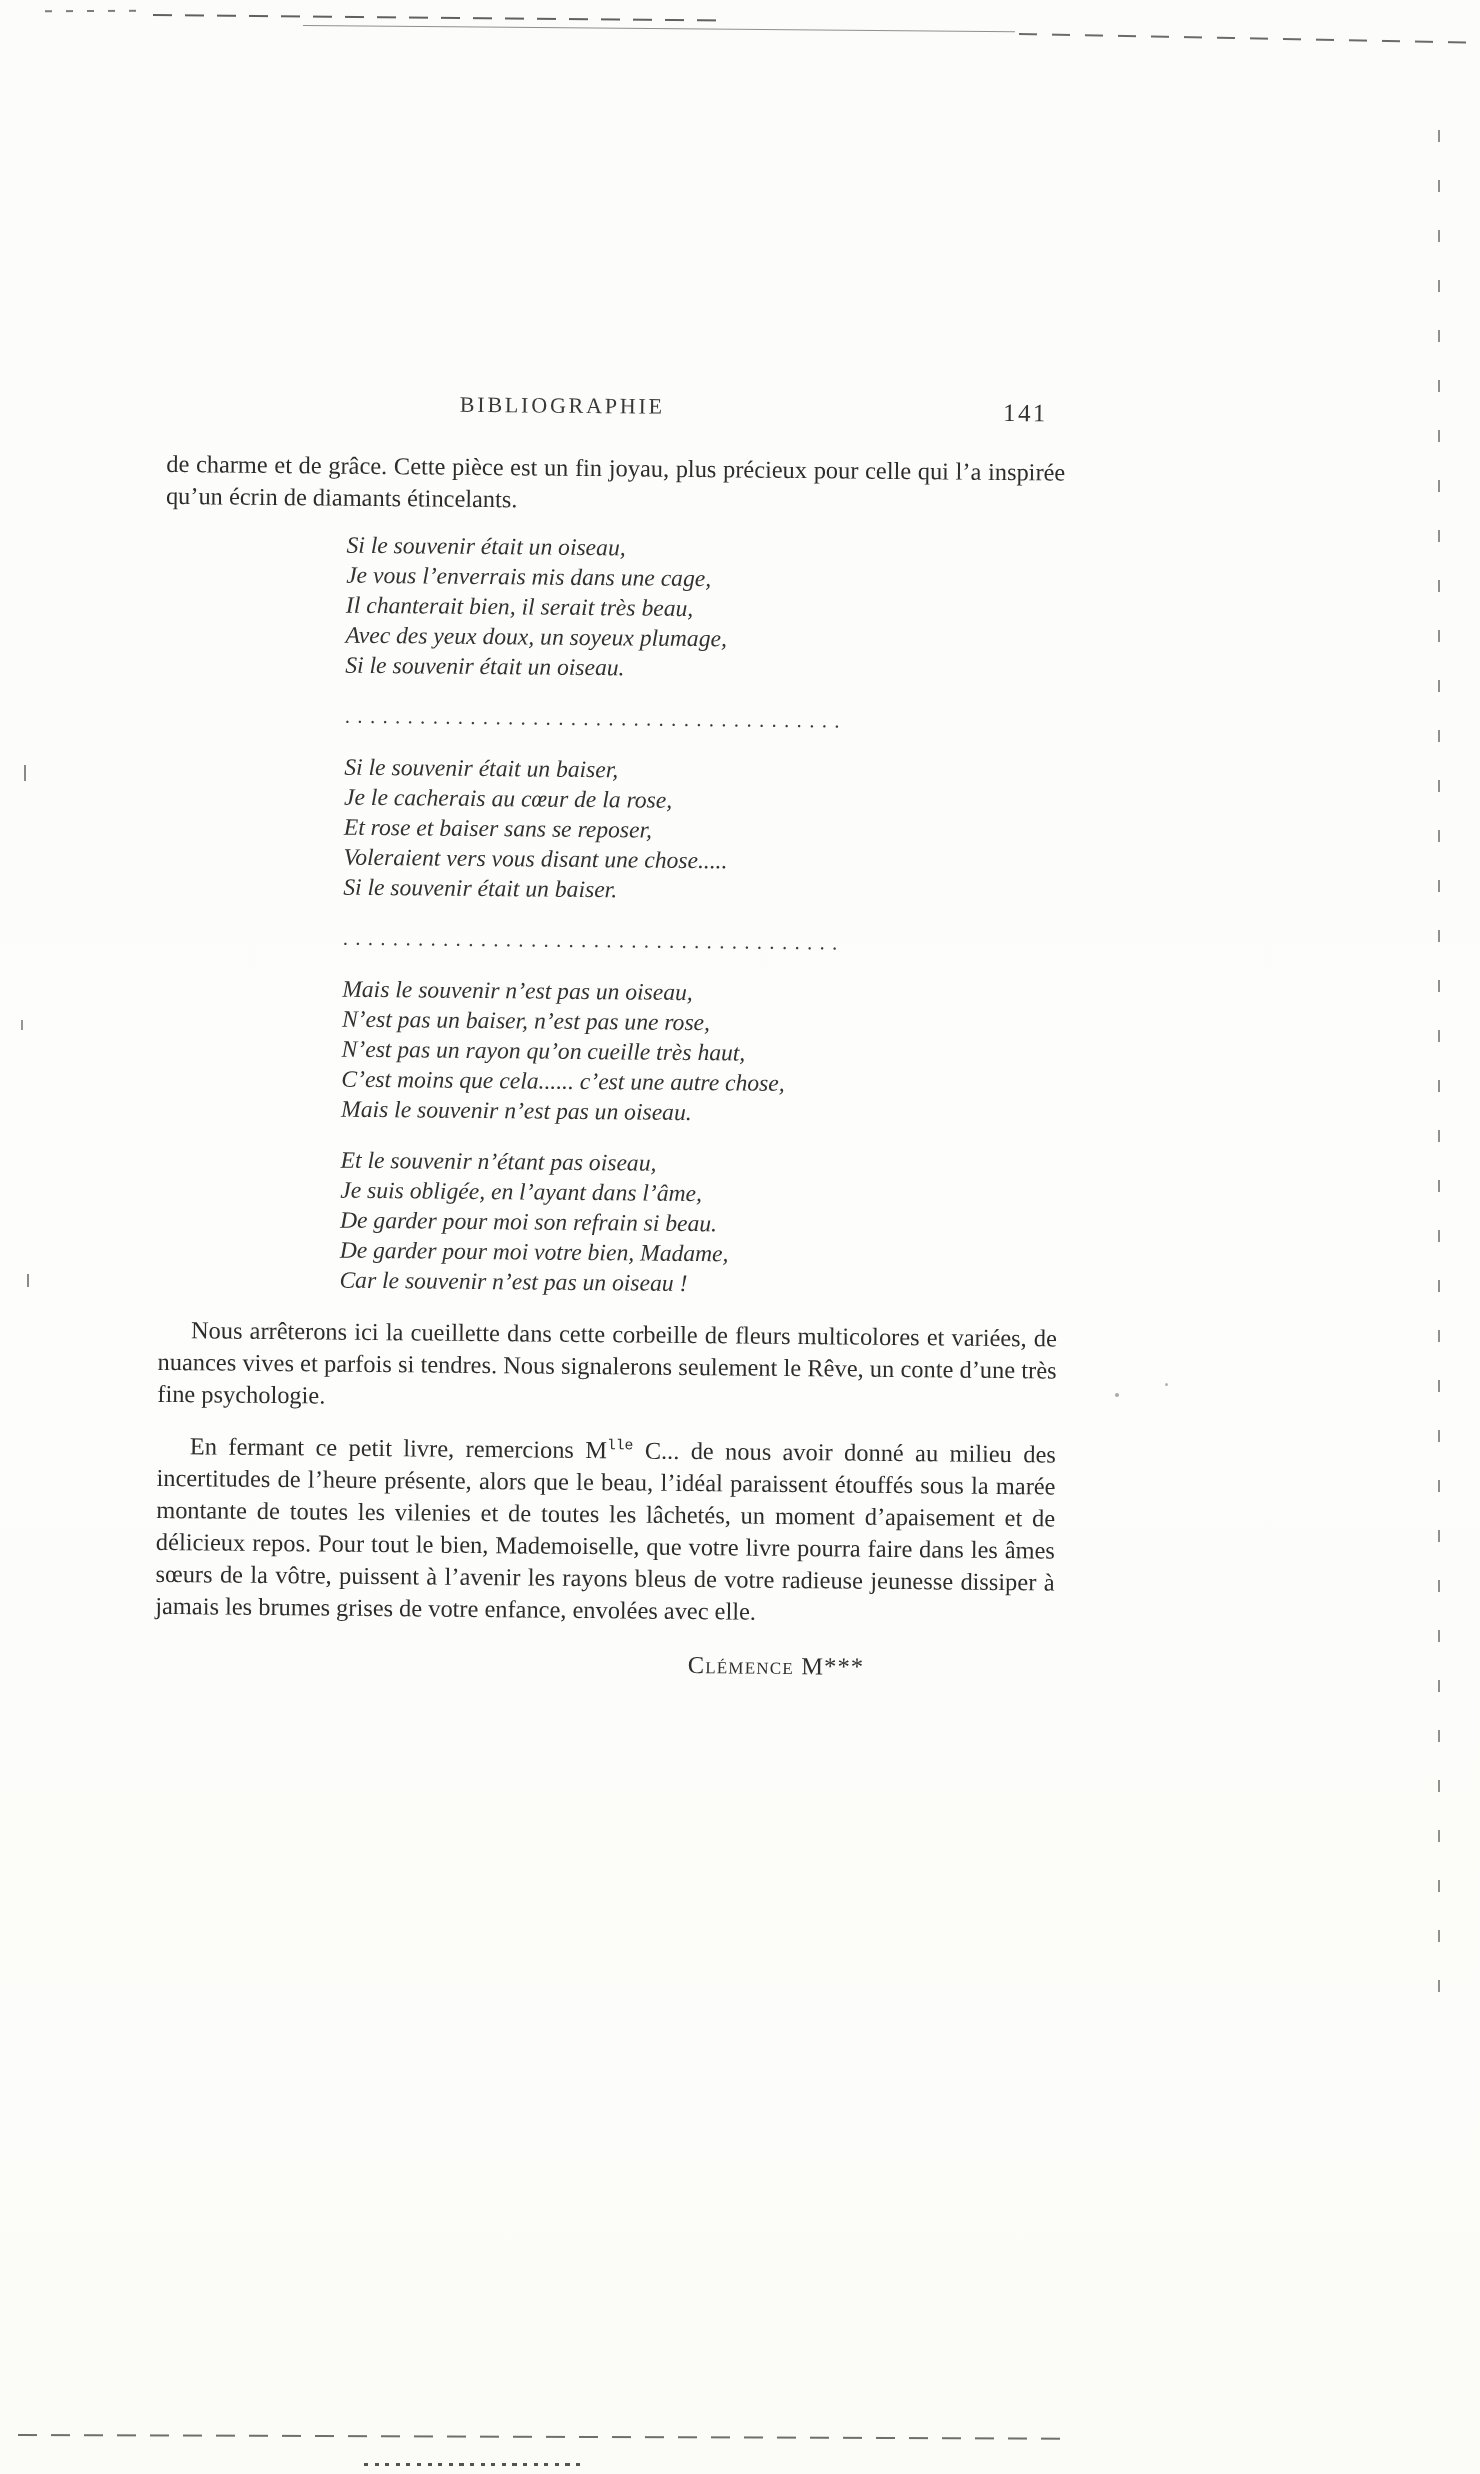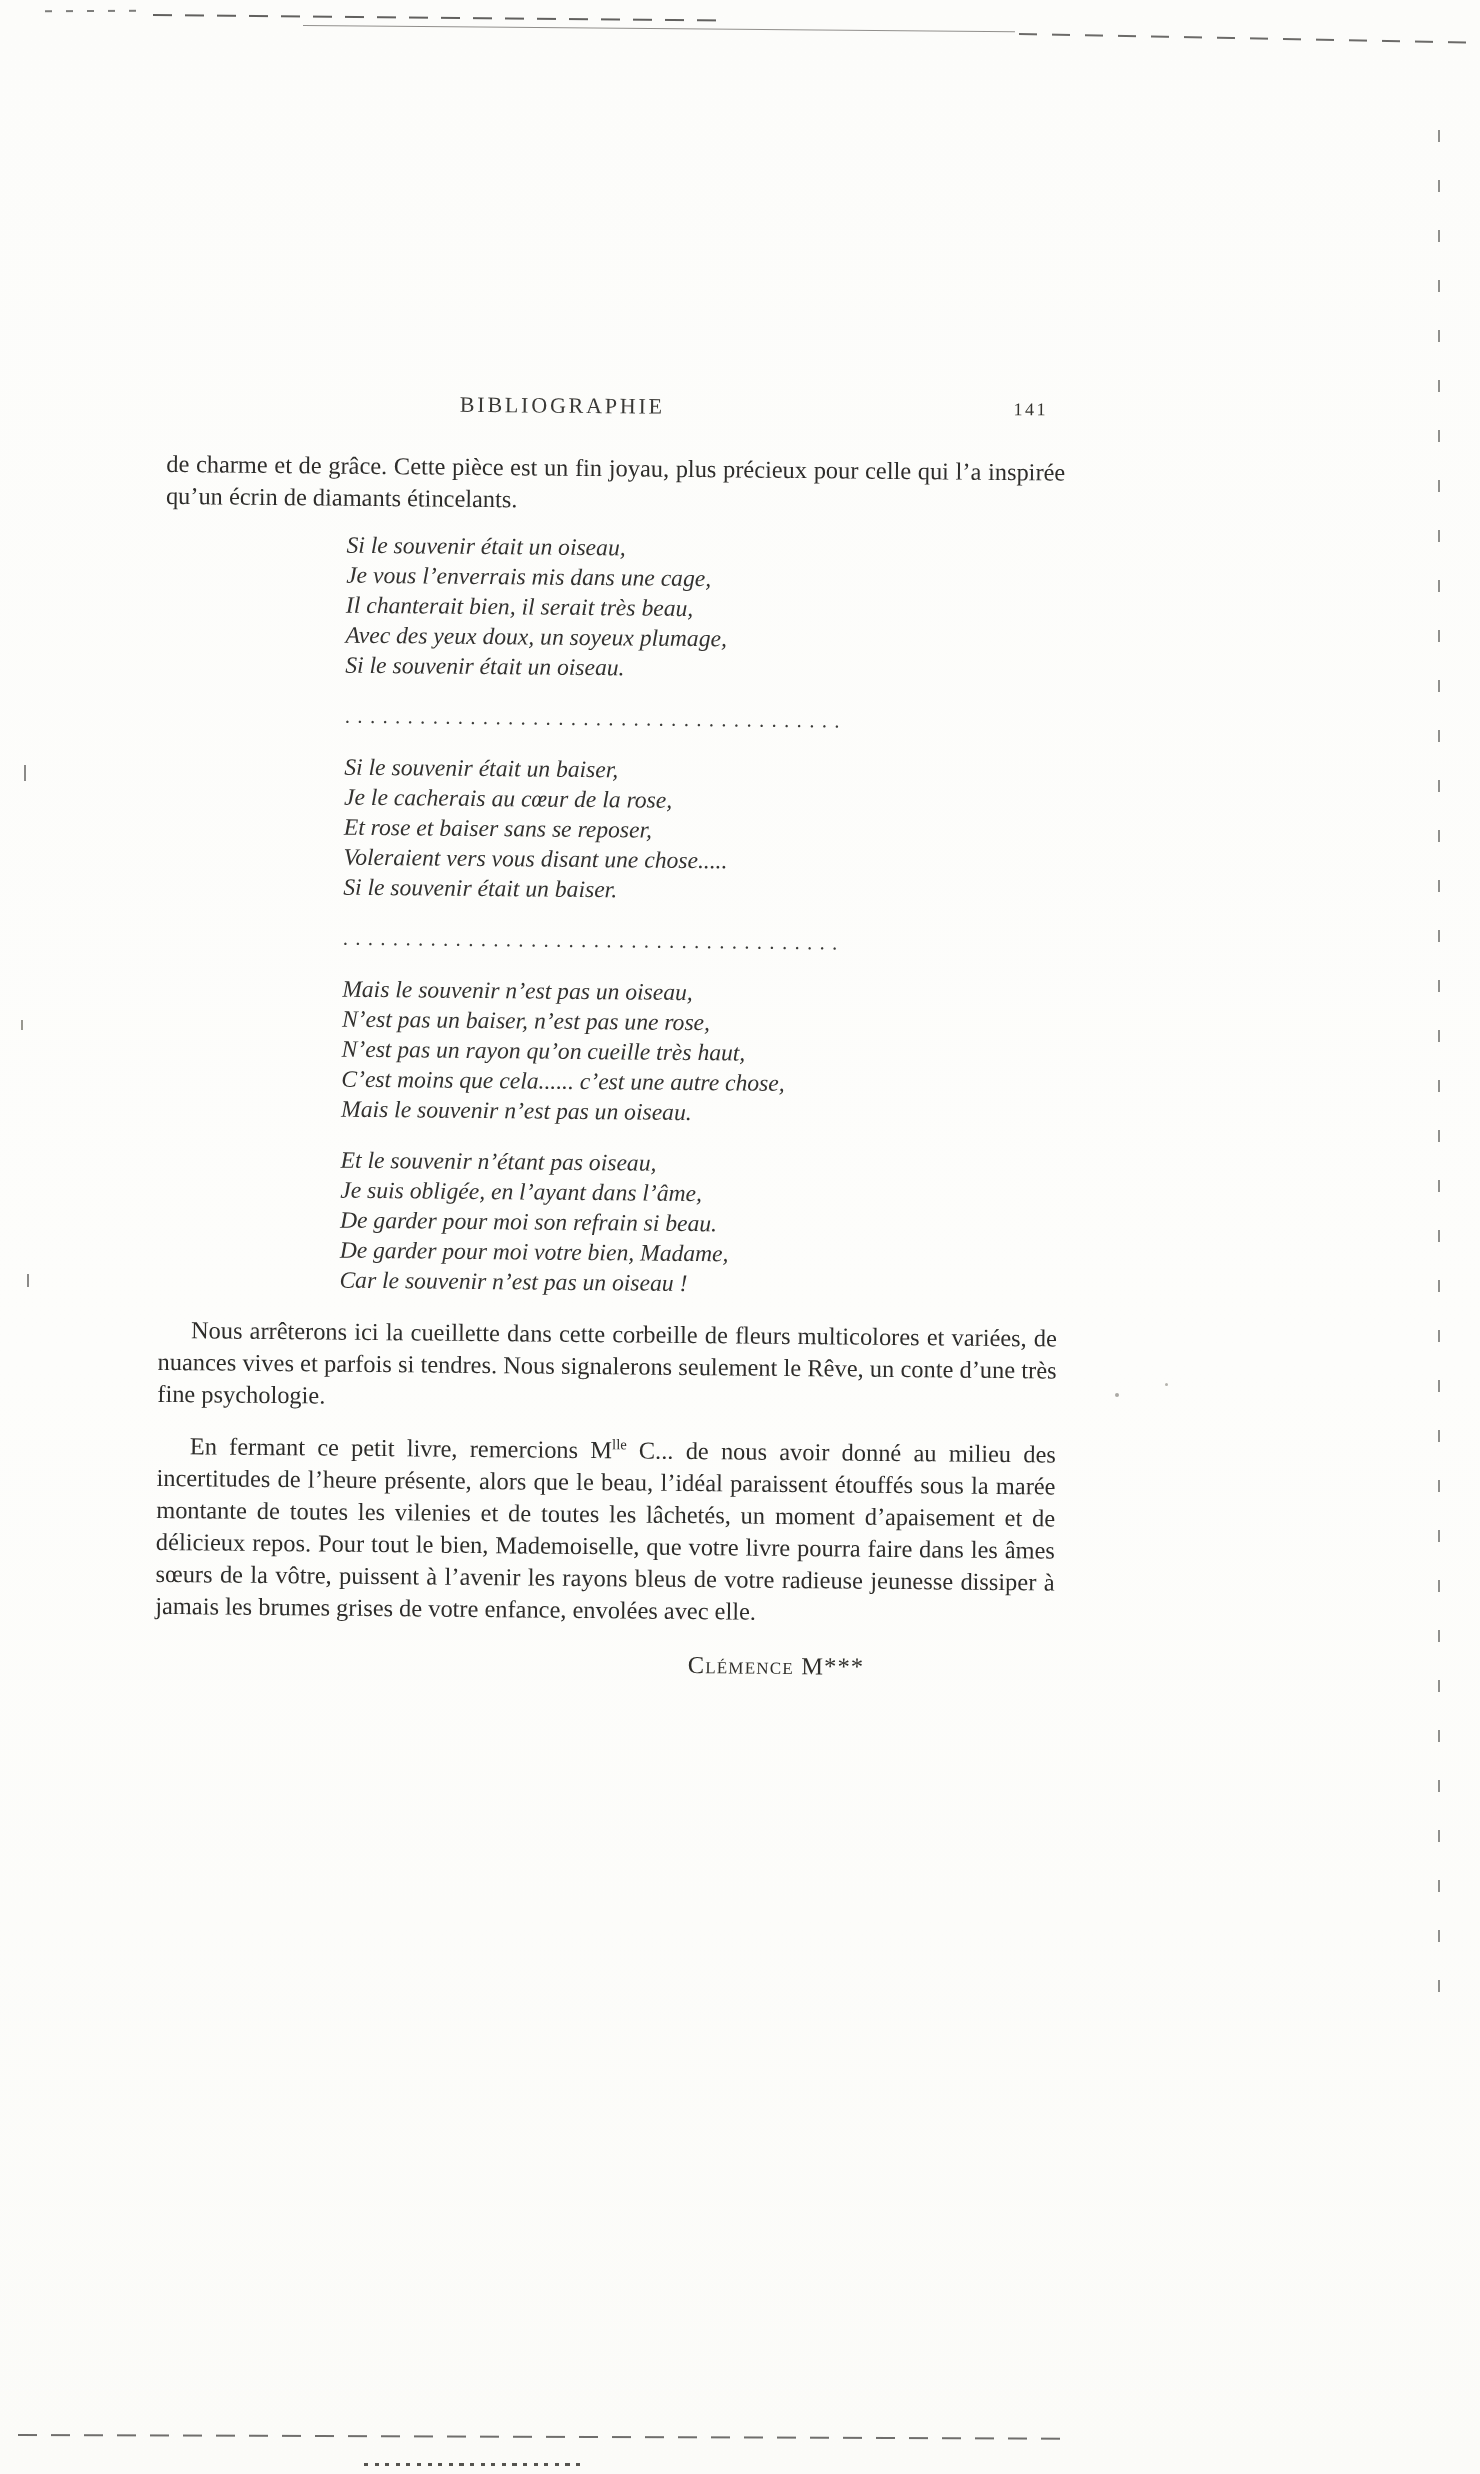--- a/index.html
+++ b/index.html
@@ -47,36 +47,36 @@
     position: absolute; left: 167px; top: 389px; width: 899px;
     transform: rotate(0.55deg); transform-origin: 0 0;
   }
   .header { position: relative; height: 36px; }
   .header-title {
     position: absolute; left: 44%; transform: translateX(-50%);
     font-size: 22px; letter-spacing: 2.8px; color: #3a3936; white-space: nowrap;
   }
   .page-number {
     position: absolute; right: 18px; top: 1.6px;
-    font-size: 18px; letter-spacing: 2.4px; color: #35342f;
+    font-size: 25px; letter-spacing: 2.4px; color: #35342f;
   }
   .intro { margin: 23px 0 0 0; font-size: 24.4px; line-height: 32px; text-align: justify; }
   .poem {
     margin: 16.3px 0 0 181px;
     font-style: italic; font-size: 23.6px; line-height: 30px; color: #333230;
   }
   .stanza { margin: 0 0 21px 0; }
   .stanza p { margin: 0; }
   .sep {
     margin: 14.6px 0 21px 0; letter-spacing: 7.3px;
     font-style: normal; font-size: 21px; color: #3b3b38; white-space: nowrap;
   }
   .para { margin: 19.5px 0 0 0; font-size: 24.4px; line-height: 32px; text-align: justify; text-indent: 33px; }
   .it { }
-  sup { font-size: 0.6em; line-height: 0; vertical-align: super; }
+  sup { font-size: 0.6em; line-height: 0; vertical-align: super; font-family: Liberation Mono, monospace; }
   .signature {
     margin: 24.4px 0 0 533px;
     font-size: 24.4px; font-variant: small-caps; letter-spacing: 1.2px; color: #2f2e2a;
     white-space: nowrap;
   }
 </style>
 </head>
 <body>
 
 <div class="page">

